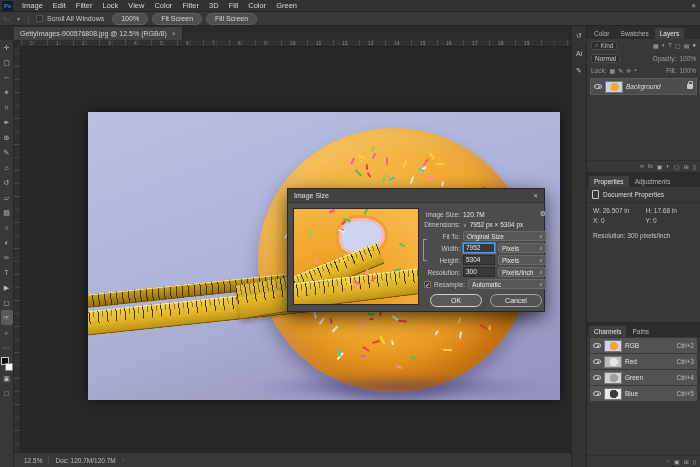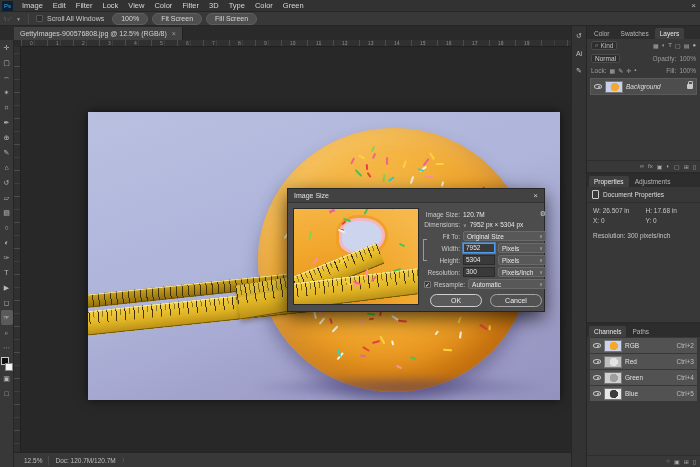--- a/index.html
+++ b/index.html
@@ -153,21 +153,21 @@
     <div class="ps-logo">Ps</div>
     <div id="menu-items" style="display:flex;">
         <span class="menu-item">Image</span>
         <span class="menu-item">Edit</span>
         <span class="menu-item">Filter</span>
         <span class="menu-item">Lock</span>
         <span class="menu-item">View</span>
         <span class="menu-item">Color</span>
         <span class="menu-item">Filter</span>
         <span class="menu-item">3D</span>
-        <span class="menu-item">Type</span>
+        <span class="menu-item">Fill</span>
         <span class="menu-item">Color</span>
         <span class="menu-item">Green</span>
       </div>
     <div class="win-controls">
       <span class="win-x">×</span>
     </div>
   </div>
 
   <div class="optionsbar">
     <span class="opt-tool">☞</span>

